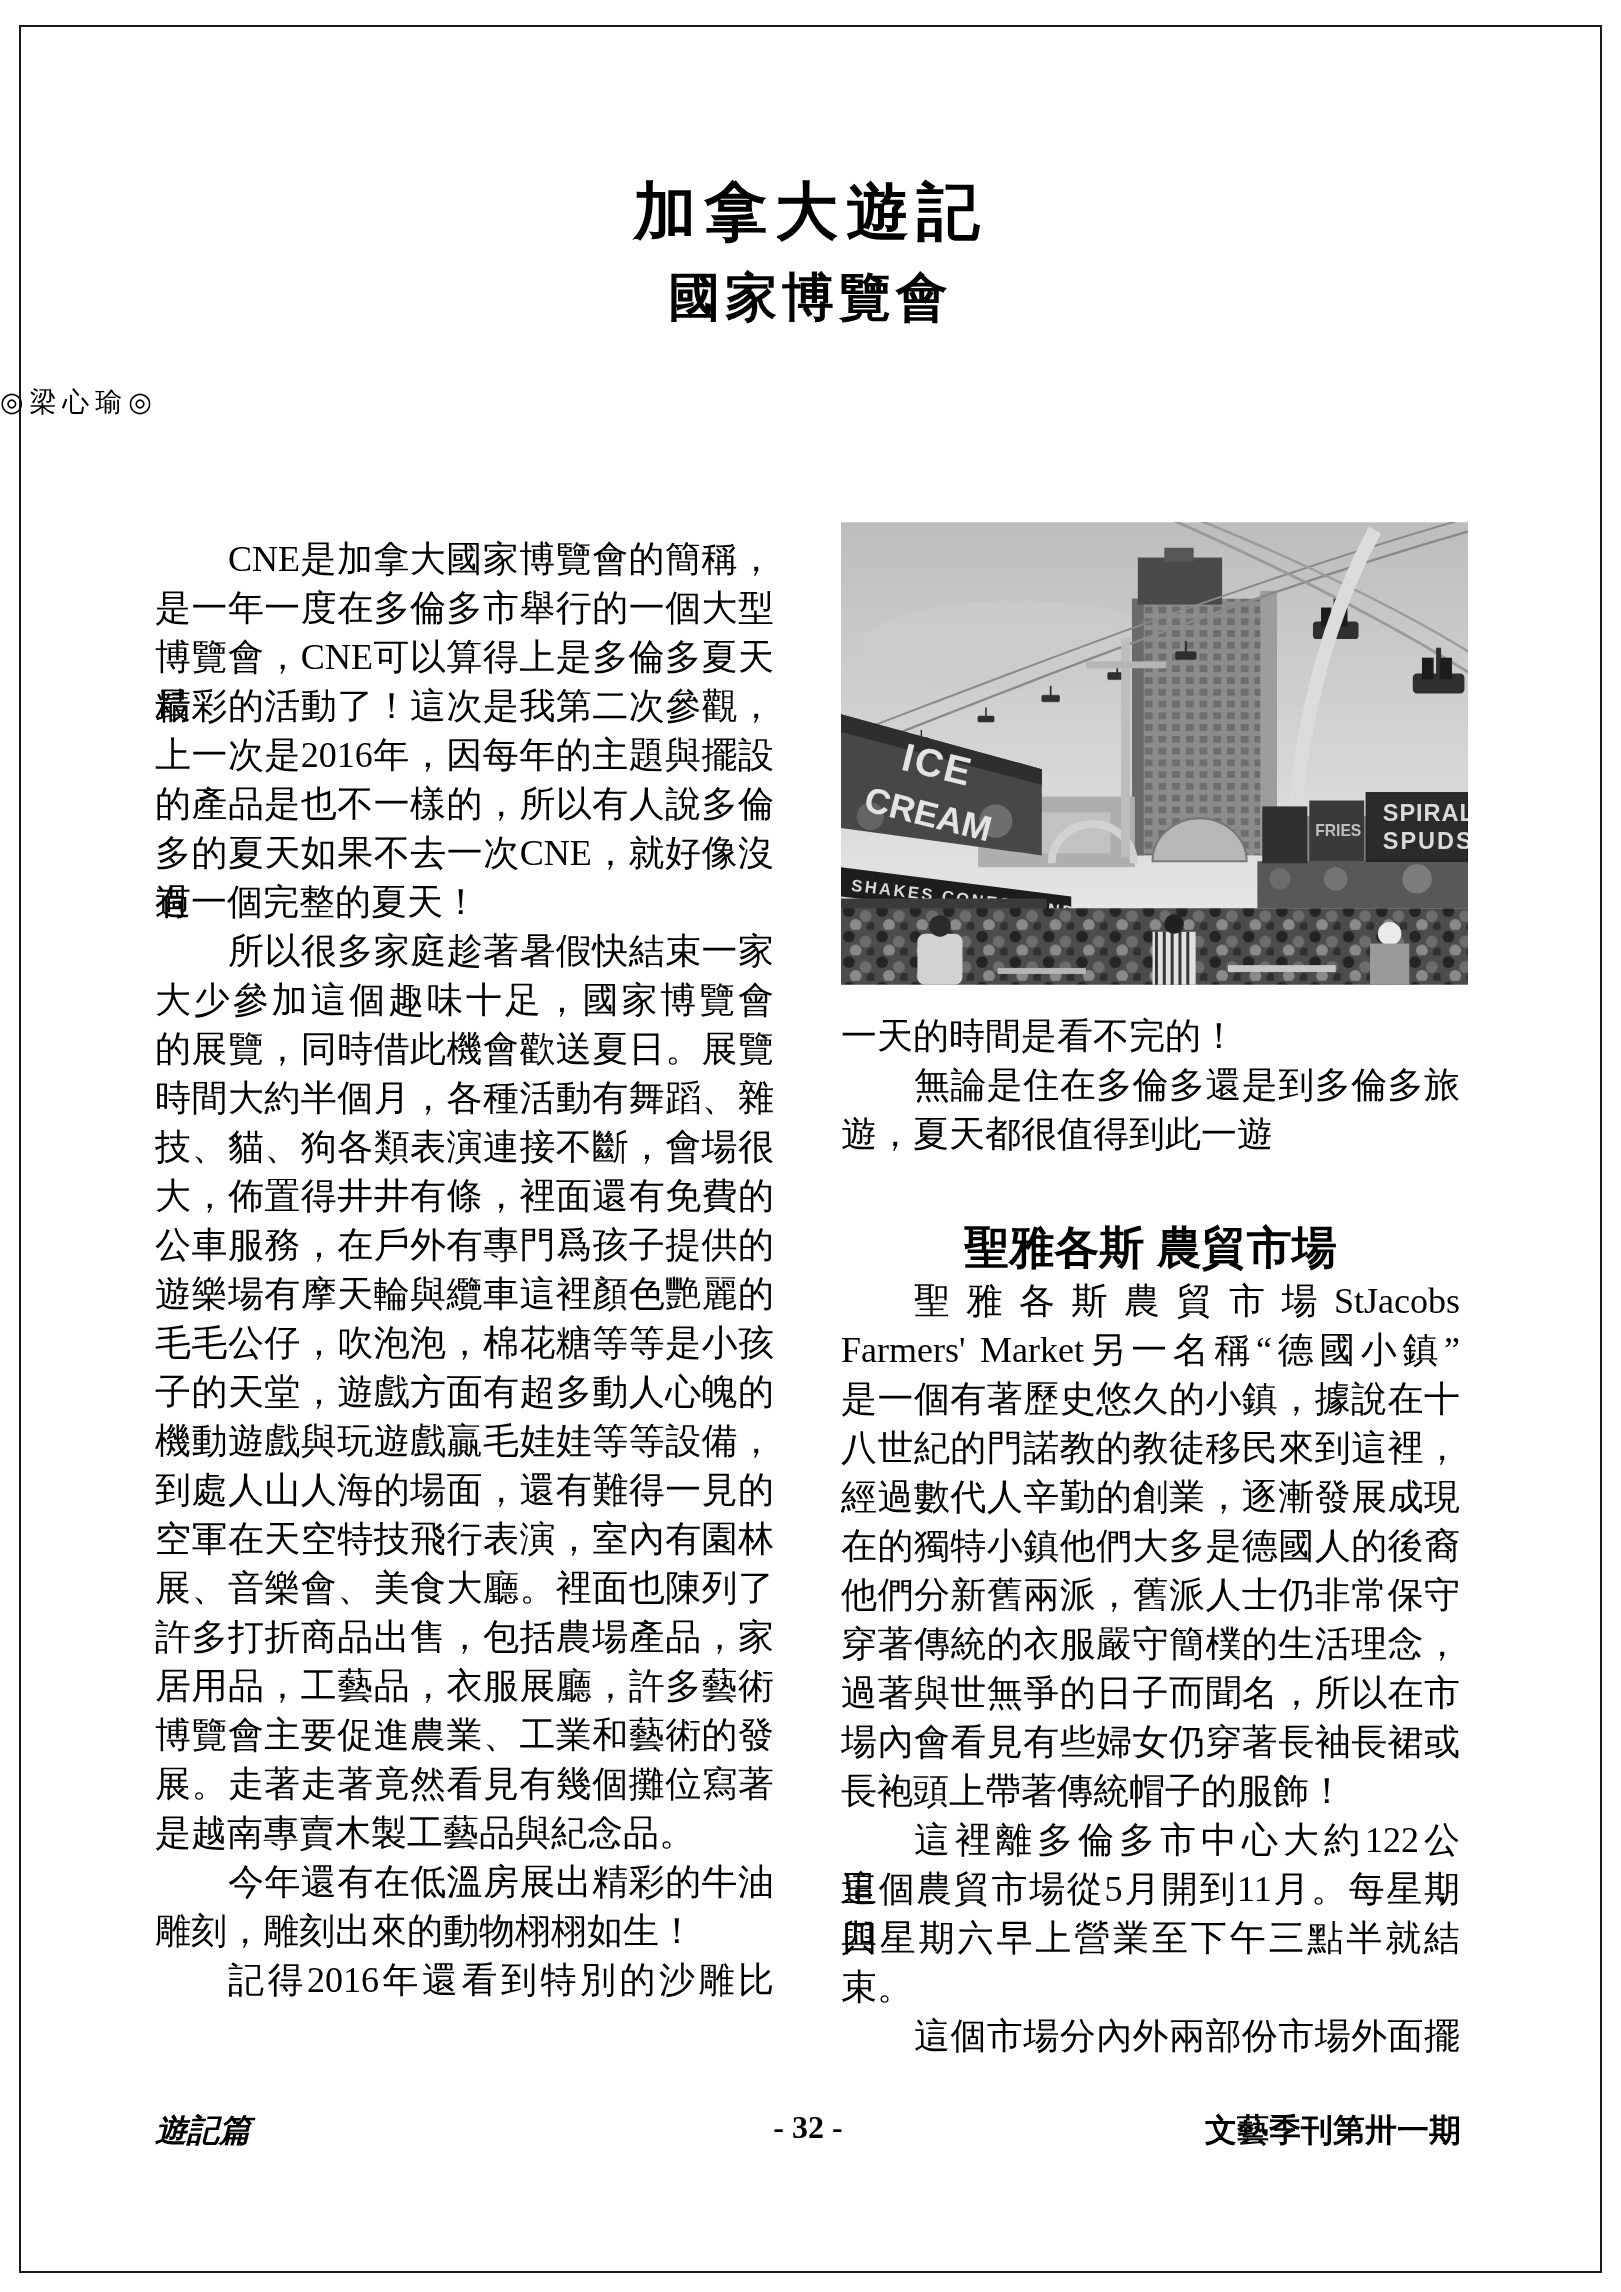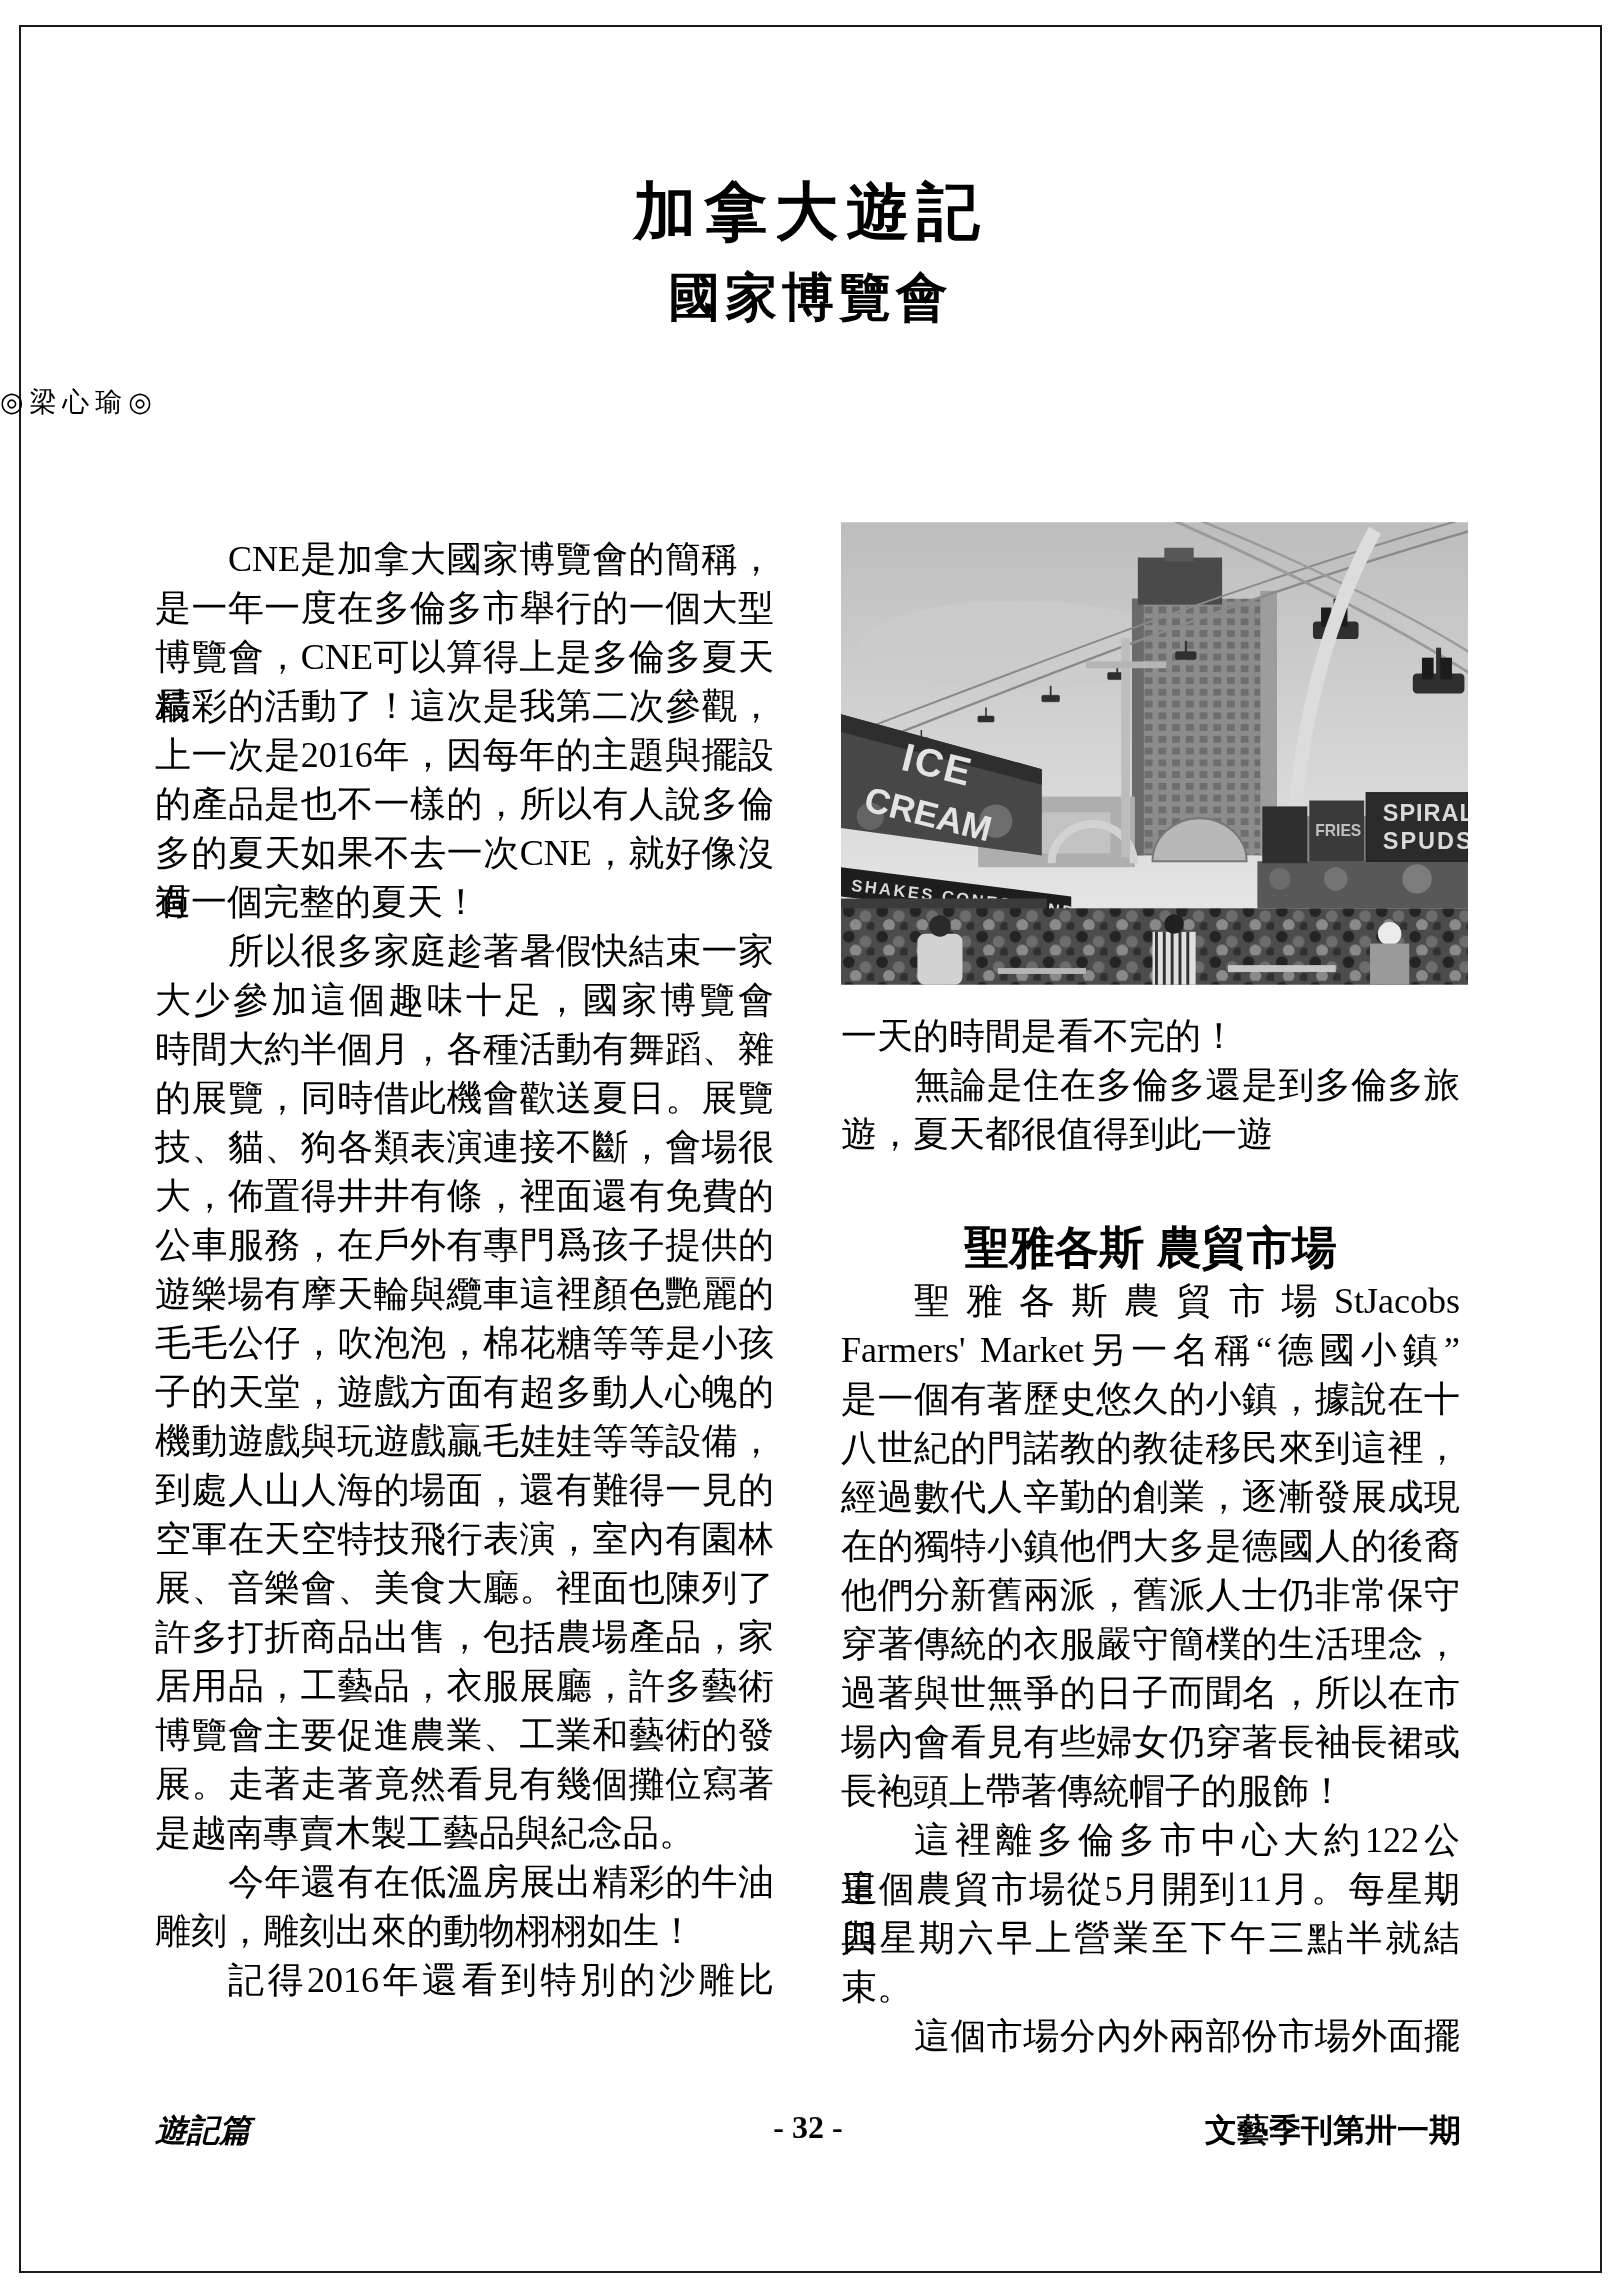--- a/index.html
+++ b/index.html
@@ -42,22 +42,22 @@
       <div class="tl ind just">CNE是加拿大國家博覽會的簡稱，</div>
       <div class="tl just">是一年一度在多倫多市舉行的一個大型</div>
       <div class="tl just">博覽會，CNE可以算得上是多倫多夏天最</div>
       <div class="tl just">精彩的活動了！這次是我第二次參觀，</div>
       <div class="tl just">上一次是2016年，因每年的主題與擺設</div>
       <div class="tl just">的產品是也不一樣的，所以有人說多倫</div>
       <div class="tl just">多的夏天如果不去一次CNE，就好像沒有</div>
       <div class="tl">過一個完整的夏天！</div>
       <div class="tl ind just">所以很多家庭趁著暑假快結束一家</div>
       <div class="tl just">大少參加這個趣味十足，國家博覽會</div>
+      <div class="tl just">的展覽，同時借此機會歡送夏日。展覽</div>
       <div class="tl just">時間大約半個月，各種活動有舞蹈、雜</div>
-      <div class="tl just">的展覽，同時借此機會歡送夏日。展覽</div>
       <div class="tl just">技、貓、狗各類表演連接不斷，會場很</div>
       <div class="tl just">大，佈置得井井有條，裡面還有免費的</div>
       <div class="tl just">公車服務，在戶外有專門爲孩子提供的</div>
       <div class="tl just">遊樂場有摩天輪與纜車這裡顏色艷麗的</div>
       <div class="tl just">毛毛公仔，吹泡泡，棉花糖等等是小孩</div>
       <div class="tl just">子的天堂，遊戲方面有超多動人心魄的</div>
       <div class="tl just">機動遊戲與玩遊戲贏毛娃娃等等設備，</div>
       <div class="tl just">到處人山人海的場面，還有難得一見的</div>
       <div class="tl just">空軍在天空特技飛行表演，室內有園林</div>
       <div class="tl just">展、音樂會、美食大廳。裡面也陳列了</div>

